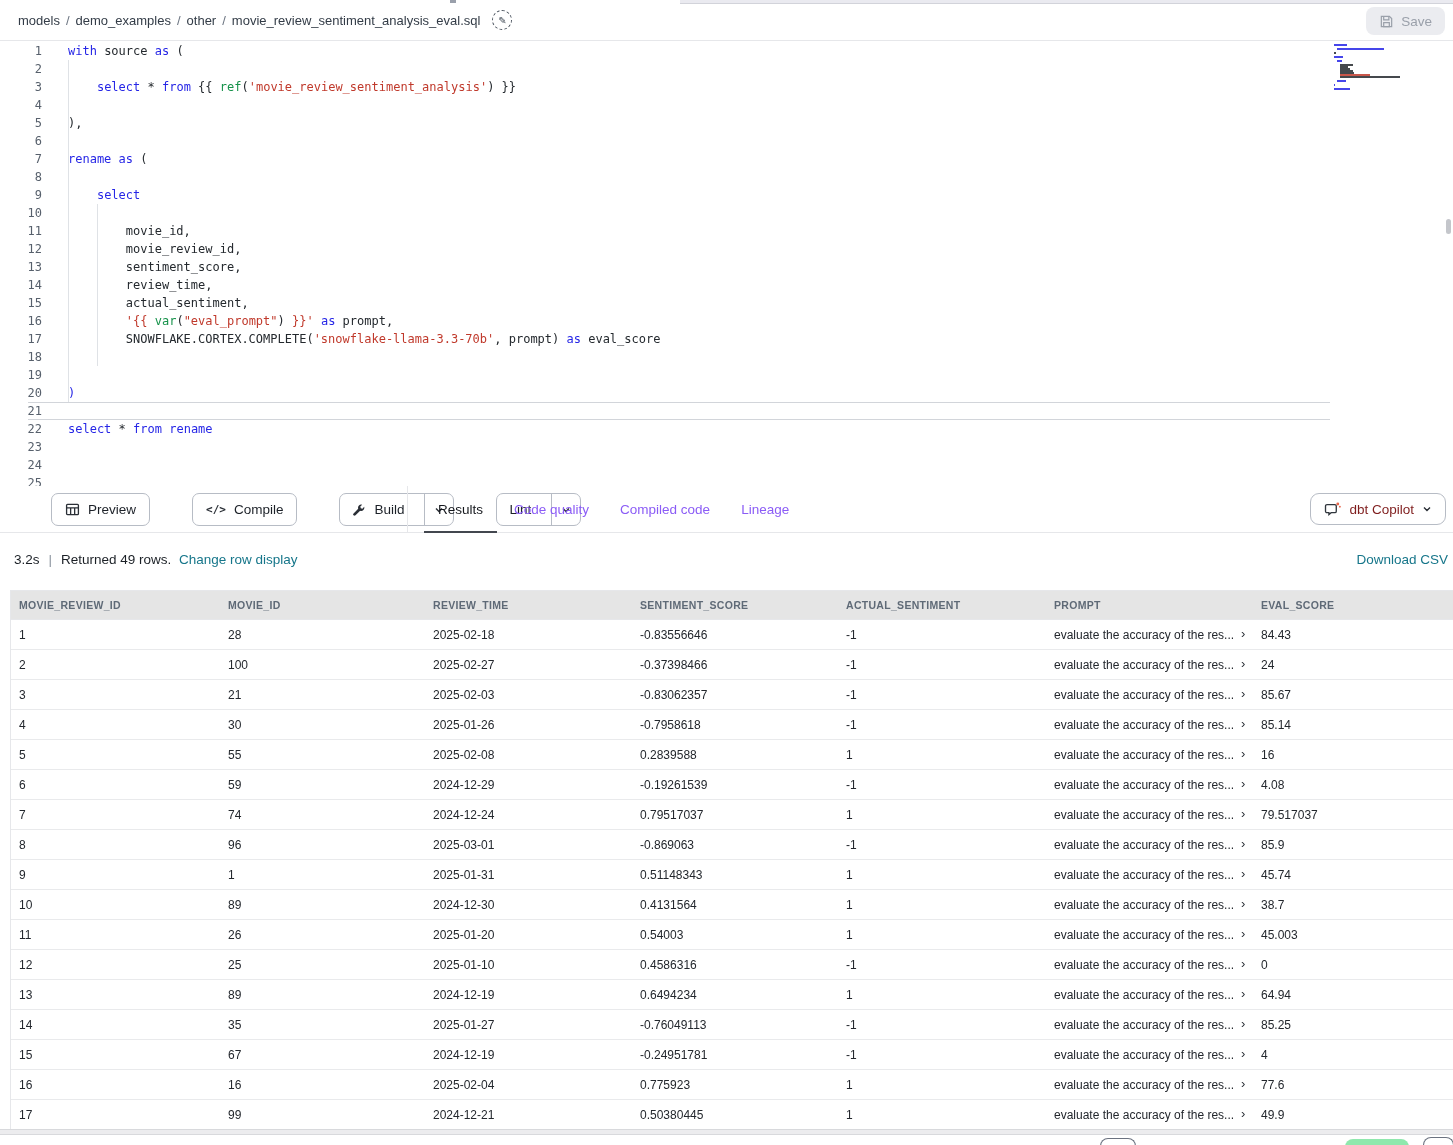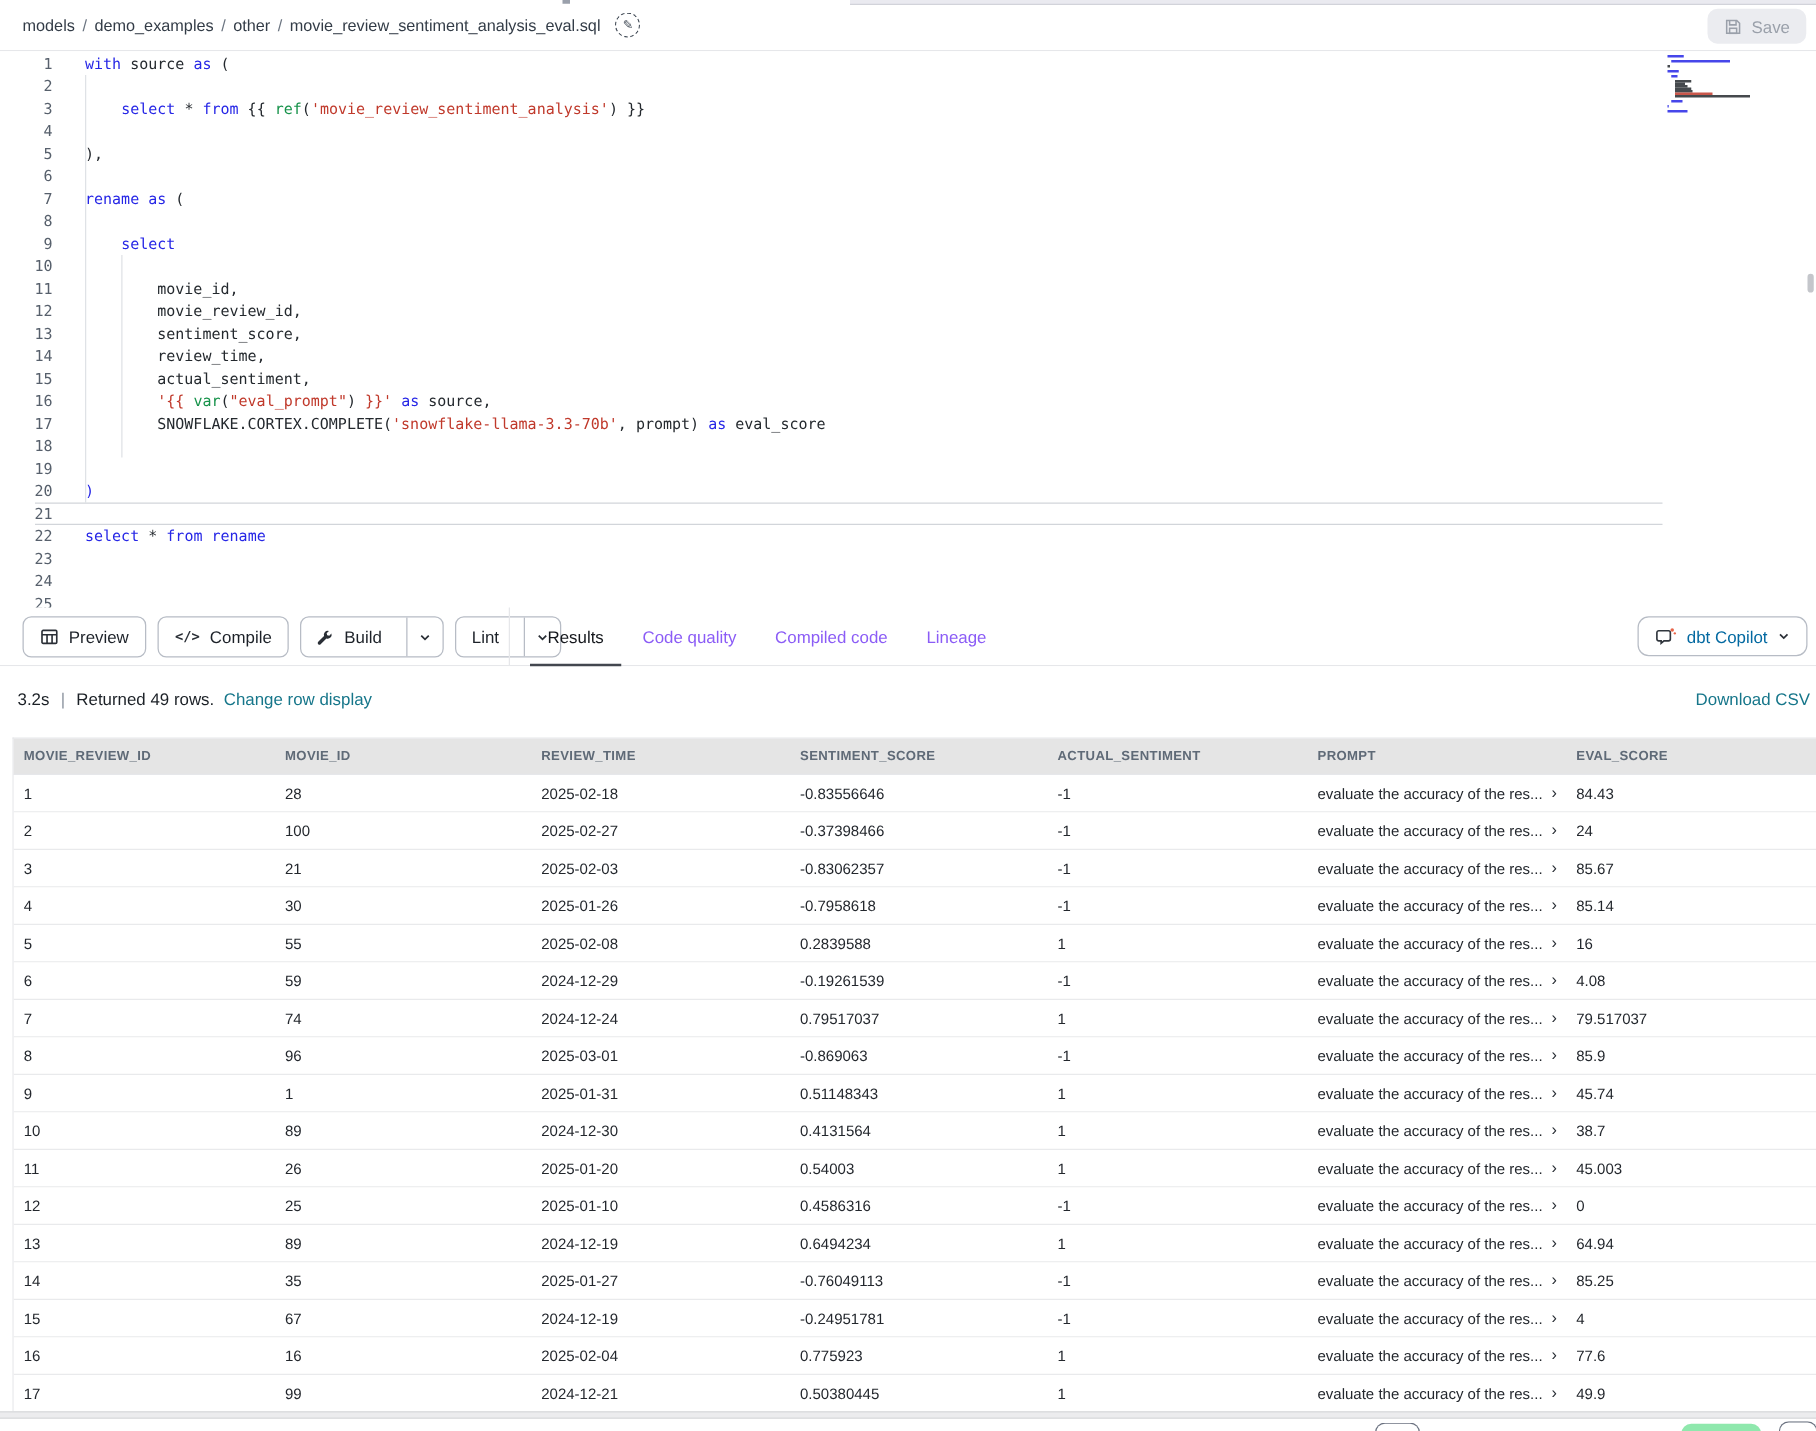--- a/index.html
+++ b/index.html
@@ -44,36 +44,36 @@
   #minimap .mbar { height:1.6px; opacity:.85; }
   #editor-vscroll { position:absolute; right:2px; top:178px; width:5px; height:15px;
     background:#c4c6cb; border-radius:3px; }
 
   
   #toolbar { position:absolute; left:0; top:486px; width:1453px; height:47px; background:#fff;
     border-bottom:1px solid #e6e7ea; }
   #toolbar .btn-row { position:absolute; left:18px; top:7px; display:flex; gap:9px; }
   .tb-btn { height:33px; background:#fff; border:1px solid #b7bcc5; border-radius:7px;
     display:flex; align-items:center; padding:0 13px; gap:8px; font-size:13.5px; color:#1c2128;
-    font-family:inherit; }
+    font-family:inherit;margin-left:33px; }
   .split { padding:0; }
   .split .main { display:flex; align-items:center; gap:8px; padding:0 12px; height:100%; }
   .split .caret { display:flex; align-items:center; justify-content:center; width:29px; height:100%;
     border-left:1px solid #b7bcc5; }
   .code-glyph { font-family:"DejaVu Sans Mono", monospace; font-size:11px; font-weight:bold; color:#2a2f36; }
   #toolbar-divider { position:absolute; left:407px; top:0; width:1px; height:46px; background:#e6e7ea; }
   #tabs { position:absolute; left:424px; top:0; height:47px; display:flex; align-items:stretch; gap:3px; }
   .tab { display:flex; align-items:center; padding:0 14px; font-size:13.5px; color:#8b5cf6;
     position:relative; }
   .tab.active { color:#14171c; }
   .tab.active::after { content:""; position:absolute; left:0; right:0; bottom:-1px; height:3px;
     background:#43474f; }
   #copilot-btn { position:absolute; right:7px; top:7px; height:32px; background:#fff;
     border:1px solid #b7bcc5; border-radius:9px; display:flex; align-items:center; gap:8px;
-    padding:0 13px; font-size:13.5px; color:#0369a1; font-family:inherit; }
+    padding:0 13px; font-size:13.5px; color:#7f1d1d; font-family:inherit; }
 
   
   #statusrow { position:absolute; left:0; top:533px; width:1453px; height:57px; background:#fff; }
   #run-summary { position:absolute; left:14px; top:19px; font-size:13.5px; color:#1b2026;
     display:flex; gap:9px; align-items:center; }
   #run-summary .pipe { color:#8b939e; }
   .teal-link { color:var(--link); font-size:13.5px; }
   #change-row-display { position:absolute; left:179px; top:19px; }
   #download-csv { position:absolute; right:5px; top:19px; }
 
@@ -171,21 +171,21 @@
       <div class="cl"></div>
       <div class="cl"><span class="tk-k">rename</span><span class="tk-d"> </span><span class="tk-k">as</span><span class="tk-d"> (</span></div>
       <div class="cl"></div>
       <div class="cl"><span class="tk-d">    </span><span class="tk-k">select</span></div>
       <div class="cl"></div>
       <div class="cl"><span class="tk-d">        movie_id,</span></div>
       <div class="cl"><span class="tk-d">        movie_review_id,</span></div>
       <div class="cl"><span class="tk-d">        sentiment_score,</span></div>
       <div class="cl"><span class="tk-d">        review_time,</span></div>
       <div class="cl"><span class="tk-d">        actual_sentiment,</span></div>
-      <div class="cl"><span class="tk-d">        </span><span class="tk-s">'{{ </span><span class="tk-f">var</span><span class="tk-d">(</span><span class="tk-s">"eval_prompt"</span><span class="tk-d">)</span><span class="tk-s"> }}'</span><span class="tk-d"> </span><span class="tk-k">as</span><span class="tk-d"> source,</span></div>
+      <div class="cl"><span class="tk-d">        </span><span class="tk-s">'{{ </span><span class="tk-f">var</span><span class="tk-d">(</span><span class="tk-s">"eval_prompt"</span><span class="tk-d">)</span><span class="tk-s"> }}'</span><span class="tk-d"> </span><span class="tk-k">as</span><span class="tk-d"> prompt,</span></div>
       <div class="cl"><span class="tk-d">        SNOWFLAKE.CORTEX.COMPLETE(</span><span class="tk-s">'snowflake-llama-3.3-70b'</span><span class="tk-d">, prompt) </span><span class="tk-k">as</span><span class="tk-d"> eval_score</span></div>
       <div class="cl"></div>
       <div class="cl"></div>
       <div class="cl"><span class="tk-k">)</span></div>
       <div class="cl"></div>
       <div class="cl"><span class="tk-k">select</span><span class="tk-d"> </span><span class="tk-d">*</span><span class="tk-d"> </span><span class="tk-k">from</span><span class="tk-d"> </span><span class="tk-k">rename</span></div>
       <div class="cl"></div>
       <div class="cl"></div>
     </div>
   <div id="minimap">

